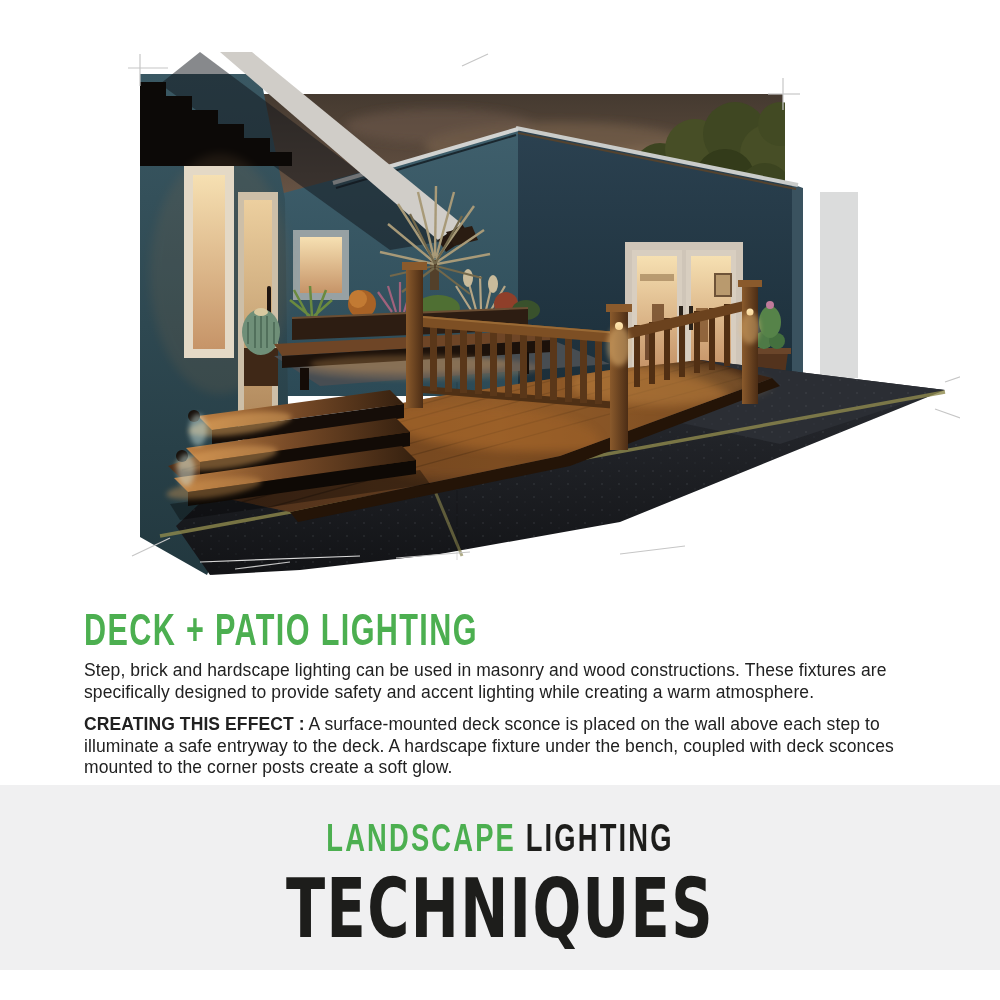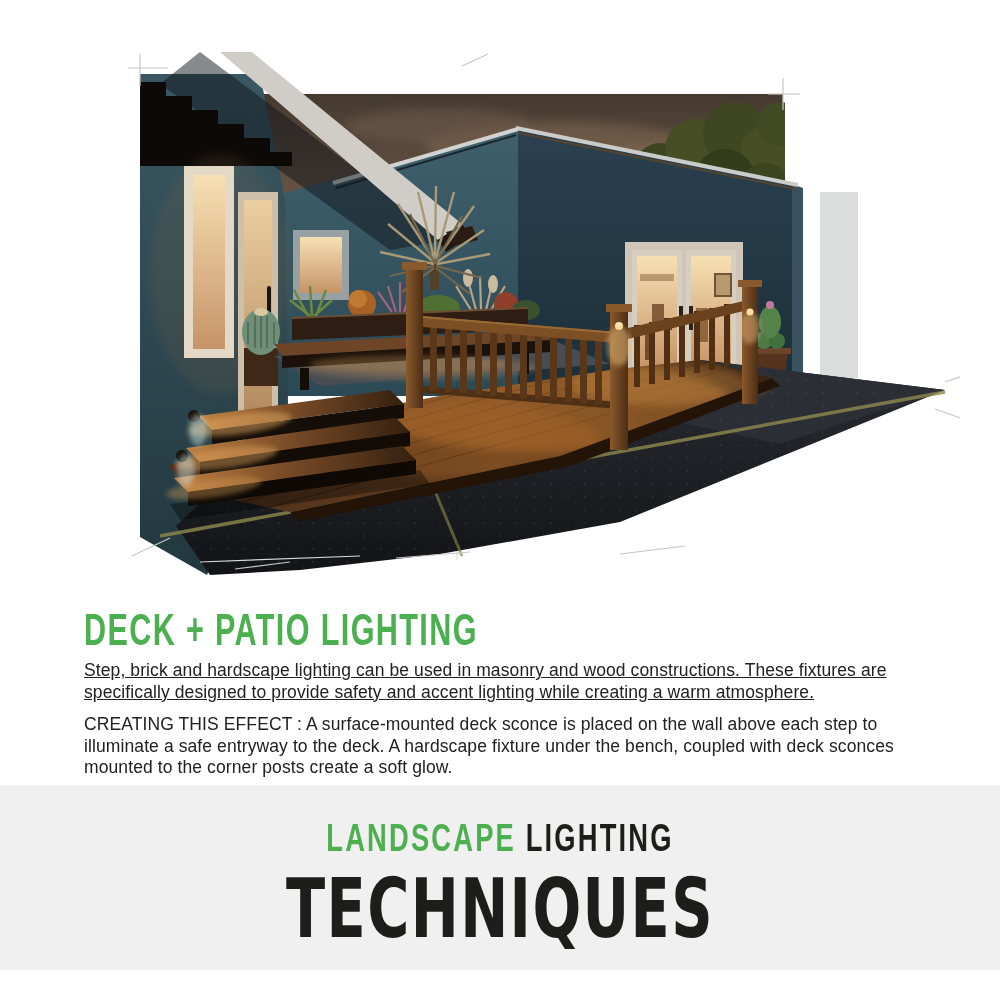--- a/index.html
+++ b/index.html
@@ -6,23 +6,23 @@
   .page{position:relative;width:1000px;height:1000px;background:#ffffff;overflow:hidden;
         font-family:"Liberation Sans",sans-serif;}
   .illustration{position:absolute;left:125px;top:52px;width:835px;height:535px;}
   .illustration svg{width:100%;height:100%;display:block;}
 
   .headline{position:absolute;left:84px;top:604px;color:var(--accentGreen,#4caf50);
             font-size:45px;font-weight:700;letter-spacing:2px;white-space:nowrap;
             transform:scaleX(.68);transform-origin:left center;}
   .para{position:absolute;left:84px;width:840px;color:var(--textDark,#212121);
         font-size:17.5px;line-height:21.5px;letter-spacing:.1px;}
-  .para1{top:660px;text-decoration:underline;}
+  .para1{top:660px;}
   .para2{top:714px;}
-  .effect-label{font-weight:400;}
+  .effect-label{font-weight:700;}
 
   .footer{position:absolute;left:0;top:785px;width:1000px;height:185px;
           background:var(--footerBg,#f0f0f1);text-align:center;}
   .footer-line1{position:absolute;left:0;right:0;top:32px;font-size:38px;font-weight:700;
                 letter-spacing:3px;white-space:nowrap;transform:scaleX(.72);
                 transform-origin:center;color:var(--footerText,#1d1d1b);}
   .footer-line1 .green{color:var(--accentGreen,#4caf50);}
   .footer-line2{position:absolute;left:0;right:0;top:76px;
                 font-family:"DejaVu Sans",sans-serif;font-size:82px;font-weight:700;
                 letter-spacing:2px;white-space:nowrap;transform:scaleX(.70);

